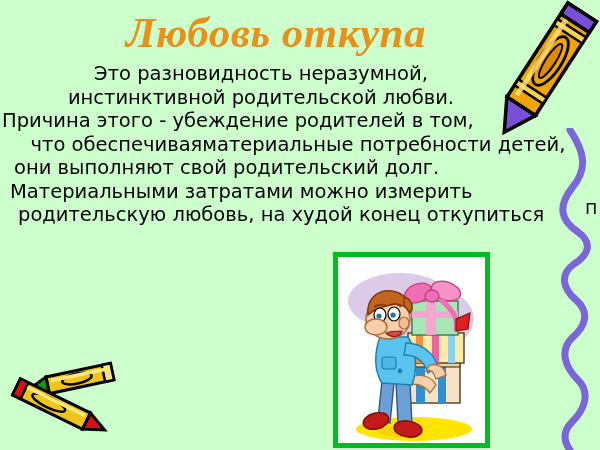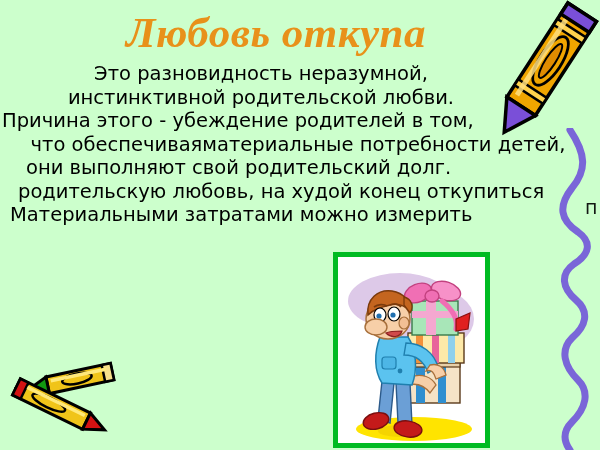--- a/index.html
+++ b/index.html
@@ -49,21 +49,21 @@
     font-size: 19.5px;
     line-height: 23.5px;
   }
   .body-text .ln {
     display: block;
     white-space: nowrap;
   }
   .ln.c   { text-align: center; padding-right: 50px; }
   .ln.l1  { text-align: left; padding-left: 2px; }
   .ln.l2  { text-align: center; padding-left: 24px; }
-  .ln.l3  { text-align: left; padding-left: 26px; }
+  .ln.l3  { text-align: left; padding-left: 14px; }
   .ln.l4  { text-align: left; padding-left: 10px; }
   .ln.l5  { text-align: left; padding-left: 18px; }
 
   
   .picture-frame {
     position: absolute;
     left: 333px;
     top: 252px;
     width: 157px;
     height: 196px;
@@ -115,22 +115,22 @@
 <div class="slide">
 
   <div class="title">Любовь откупа</div>
 
   <div class="body-text">
     <span class="ln c">Это разновидность неразумной,</span>
     <span class="ln c">инстинктивной родительской любви.</span>
     <span class="ln l1">Причина этого - убеждение  родителей в том,</span>
     <span class="ln l2">что обеспечиваяматериальные потребности детей,</span>
     <span class="ln l3">они выполняют свой родительский долг.</span>
+    <span class="ln l4">Материальными  затратами  можно  измерить</span>
     <span class="ln l5">родительскую  любовь, на худой конец откупиться</span>
-    <span class="ln l4">Материальными  затратами  можно  измерить</span>
   </div>
 
   <div class="faint-glyph">п</div>
 
   <svg class="crayon-tr" viewBox="0 0 115 150">
     <g transform="rotate(33 57 75)">
 
       <rect x="40" y="5" width="34" height="112" fill="#f0a500" stroke="#000" stroke-width="3.5"></rect>
 
       <rect x="40" y="5" width="34" height="13" fill="#7a4fd8" stroke="#000" stroke-width="3.5"></rect>

